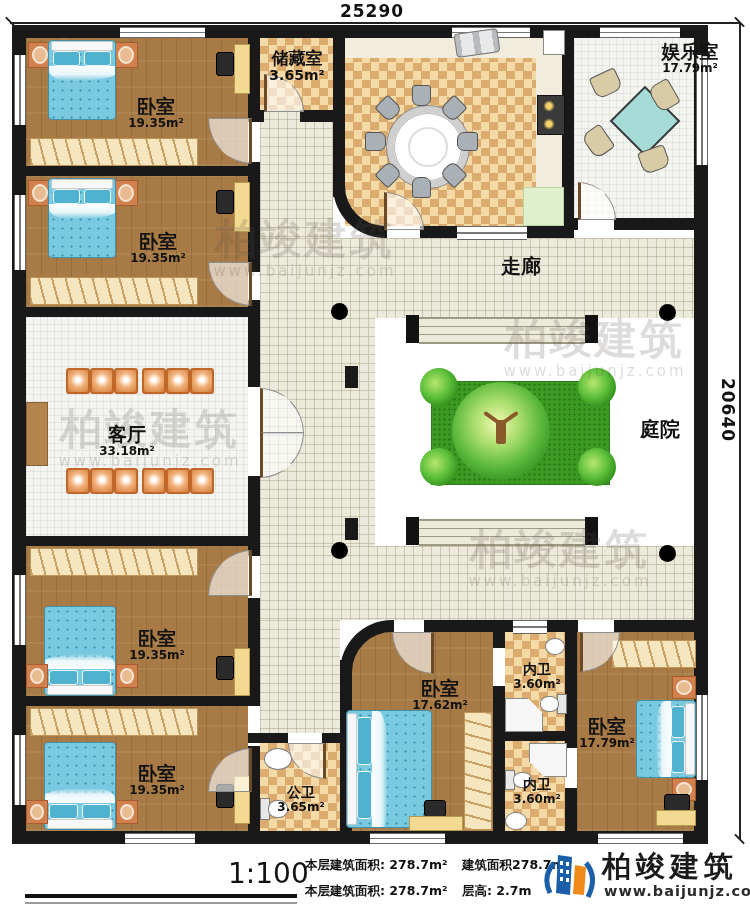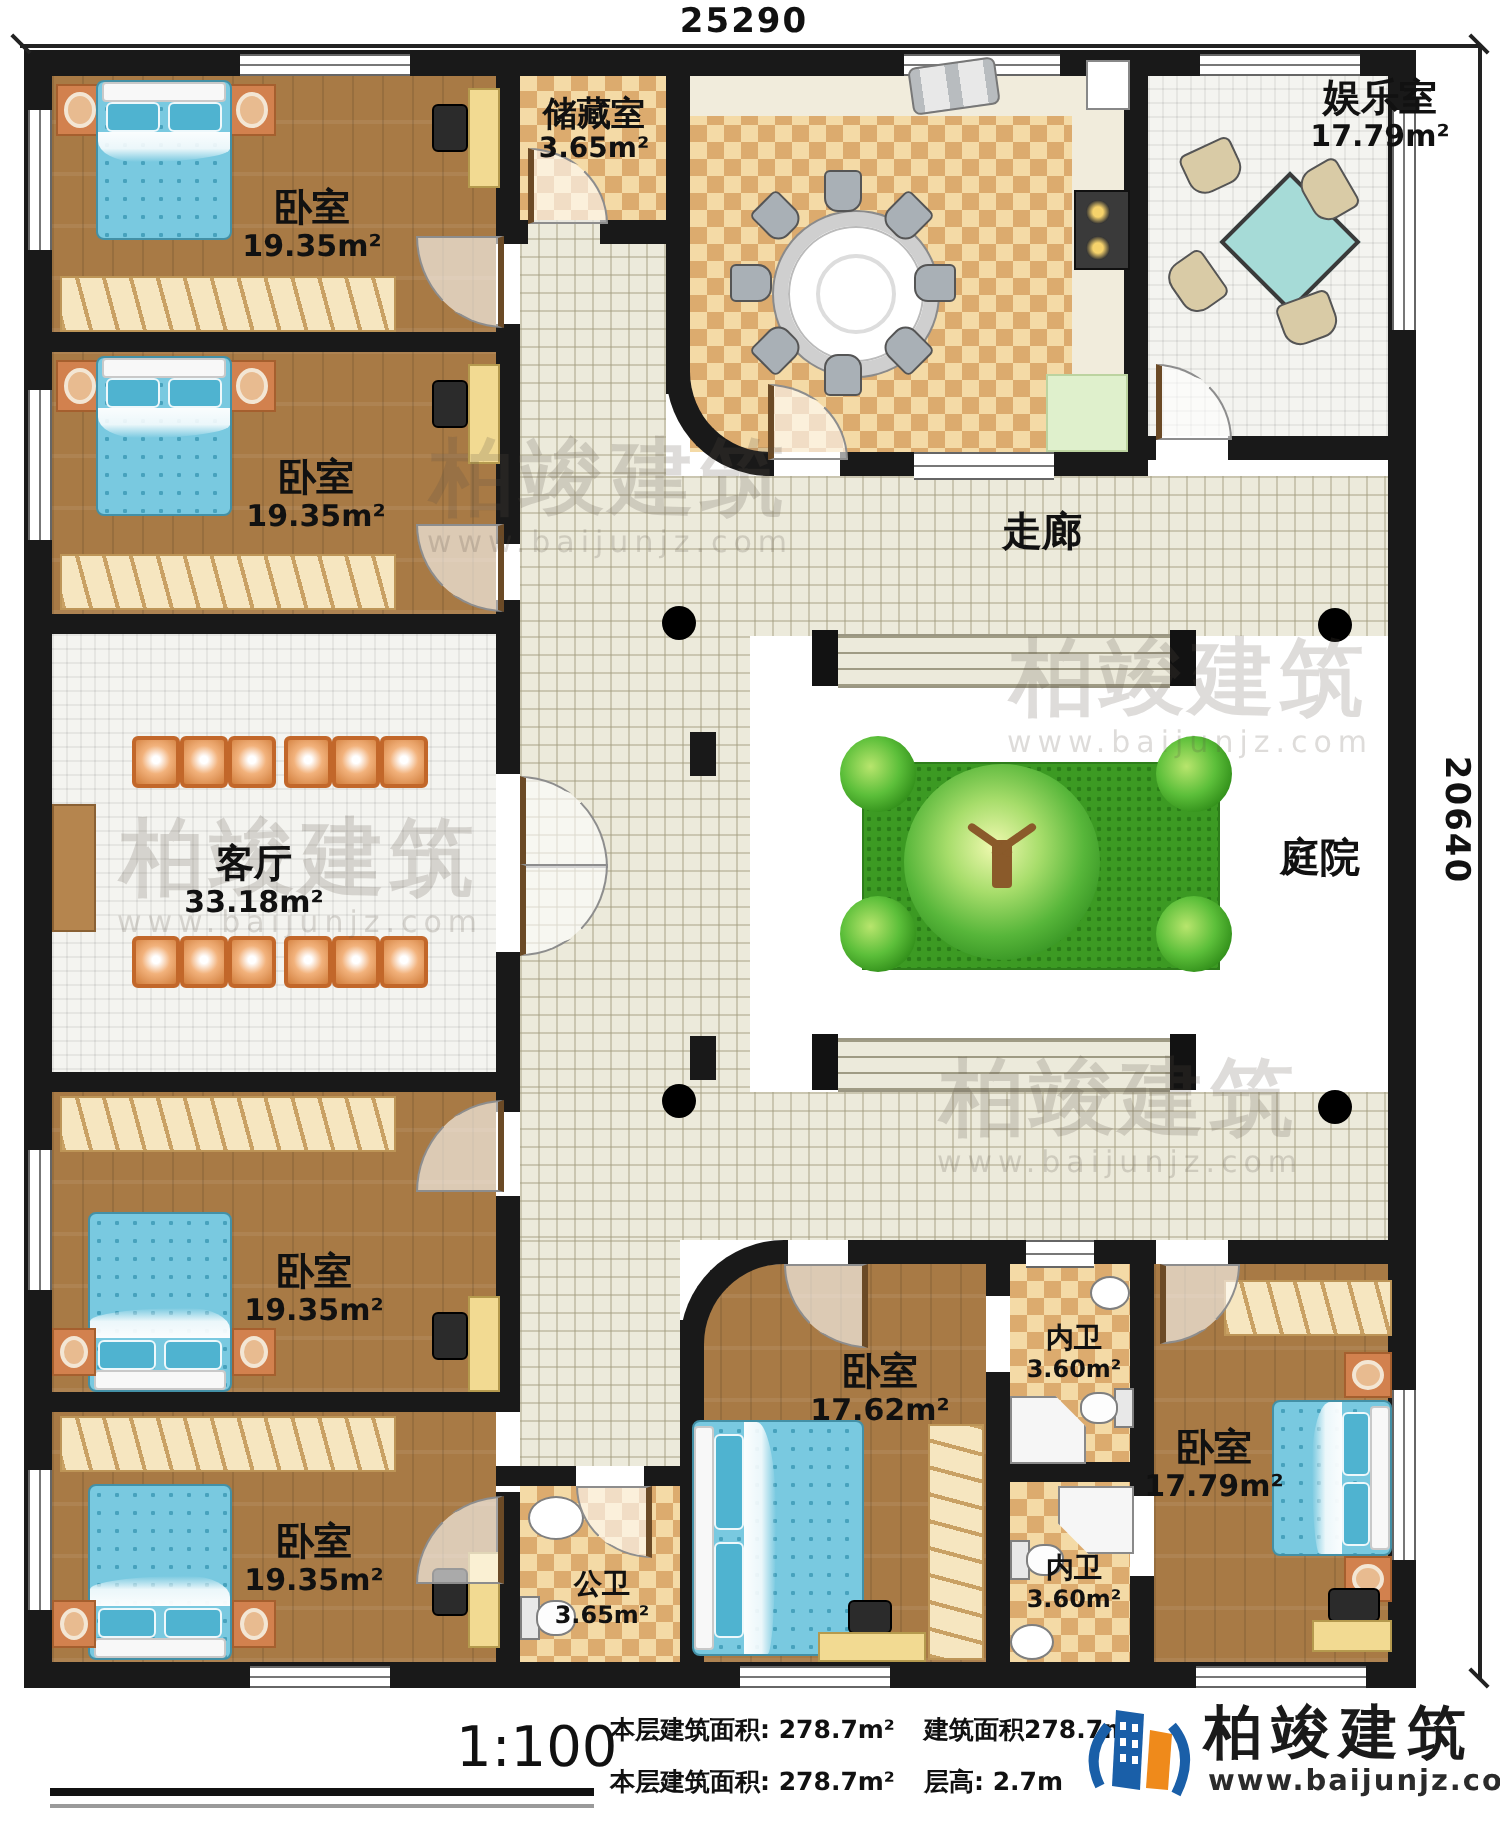--- a/index.html
+++ b/index.html
@@ -76,21 +76,21 @@
   .post{position:absolute;width:13px;height:28px;background:#121212;}
   .bridge{position:absolute;background:#eceadb;border-top:1px solid #9a9682;border-bottom:1px solid #9a9682;
           background-image:linear-gradient(rgba(140,135,110,.8) 1px,transparent 1px);background-size:100% 8px;}
   .lawn{position:absolute;background:#3c9a23;border:1px solid #2e7d1b;
         background-image:radial-gradient(rgba(10,70,5,.35) 1px,transparent 1.3px);background-size:5px 5px;}
   .bush{position:absolute;border-radius:50%;background:radial-gradient(circle at 40% 40%,#b8e56d,#5cbf3a 45%,#2f8c18 78%,#256f12);}
   .tree{position:absolute;border-radius:50%;background:radial-gradient(circle at 46% 42%,#f0f9b0,#a7dd6b 30%,#57b63a 58%,#2f8c1e 82%,#27711a);}
   .trunk{position:absolute;background:#8a5a2a;border-radius:2px;}
   
   .rlabel{position:absolute;transform:translate(-50%,-50%);text-align:center;font-weight:bold;line-height:1.12;white-space:nowrap;}
-  .rname{font-size:19px;} .rarea{font-size:15px;}
+  .rname{font-size:19px;} .rarea{font-size:12px;}
   .sm .rname{font-size:14px;} .sm .rarea{font-size:12px;}
   .solo{position:absolute;transform:translate(-50%,-50%);font-weight:bold;font-size:20px;white-space:nowrap;}
   
   .dimline{position:absolute;background:#222;}
   .tick{position:absolute;width:13px;height:2px;background:#222;transform:rotate(45deg);}
   .dimtxt{position:absolute;font-weight:bold;font-size:17px;letter-spacing:1px;text-align:center;}
   
   .wm{position:absolute;color:rgba(90,80,70,.20);text-align:center;pointer-events:none;white-space:nowrap;}
   .wm .big{font-size:42px;font-weight:bold;letter-spacing:3px;line-height:1;}
   .wm .small{font-size:15px;letter-spacing:3px;margin-top:2px;}

